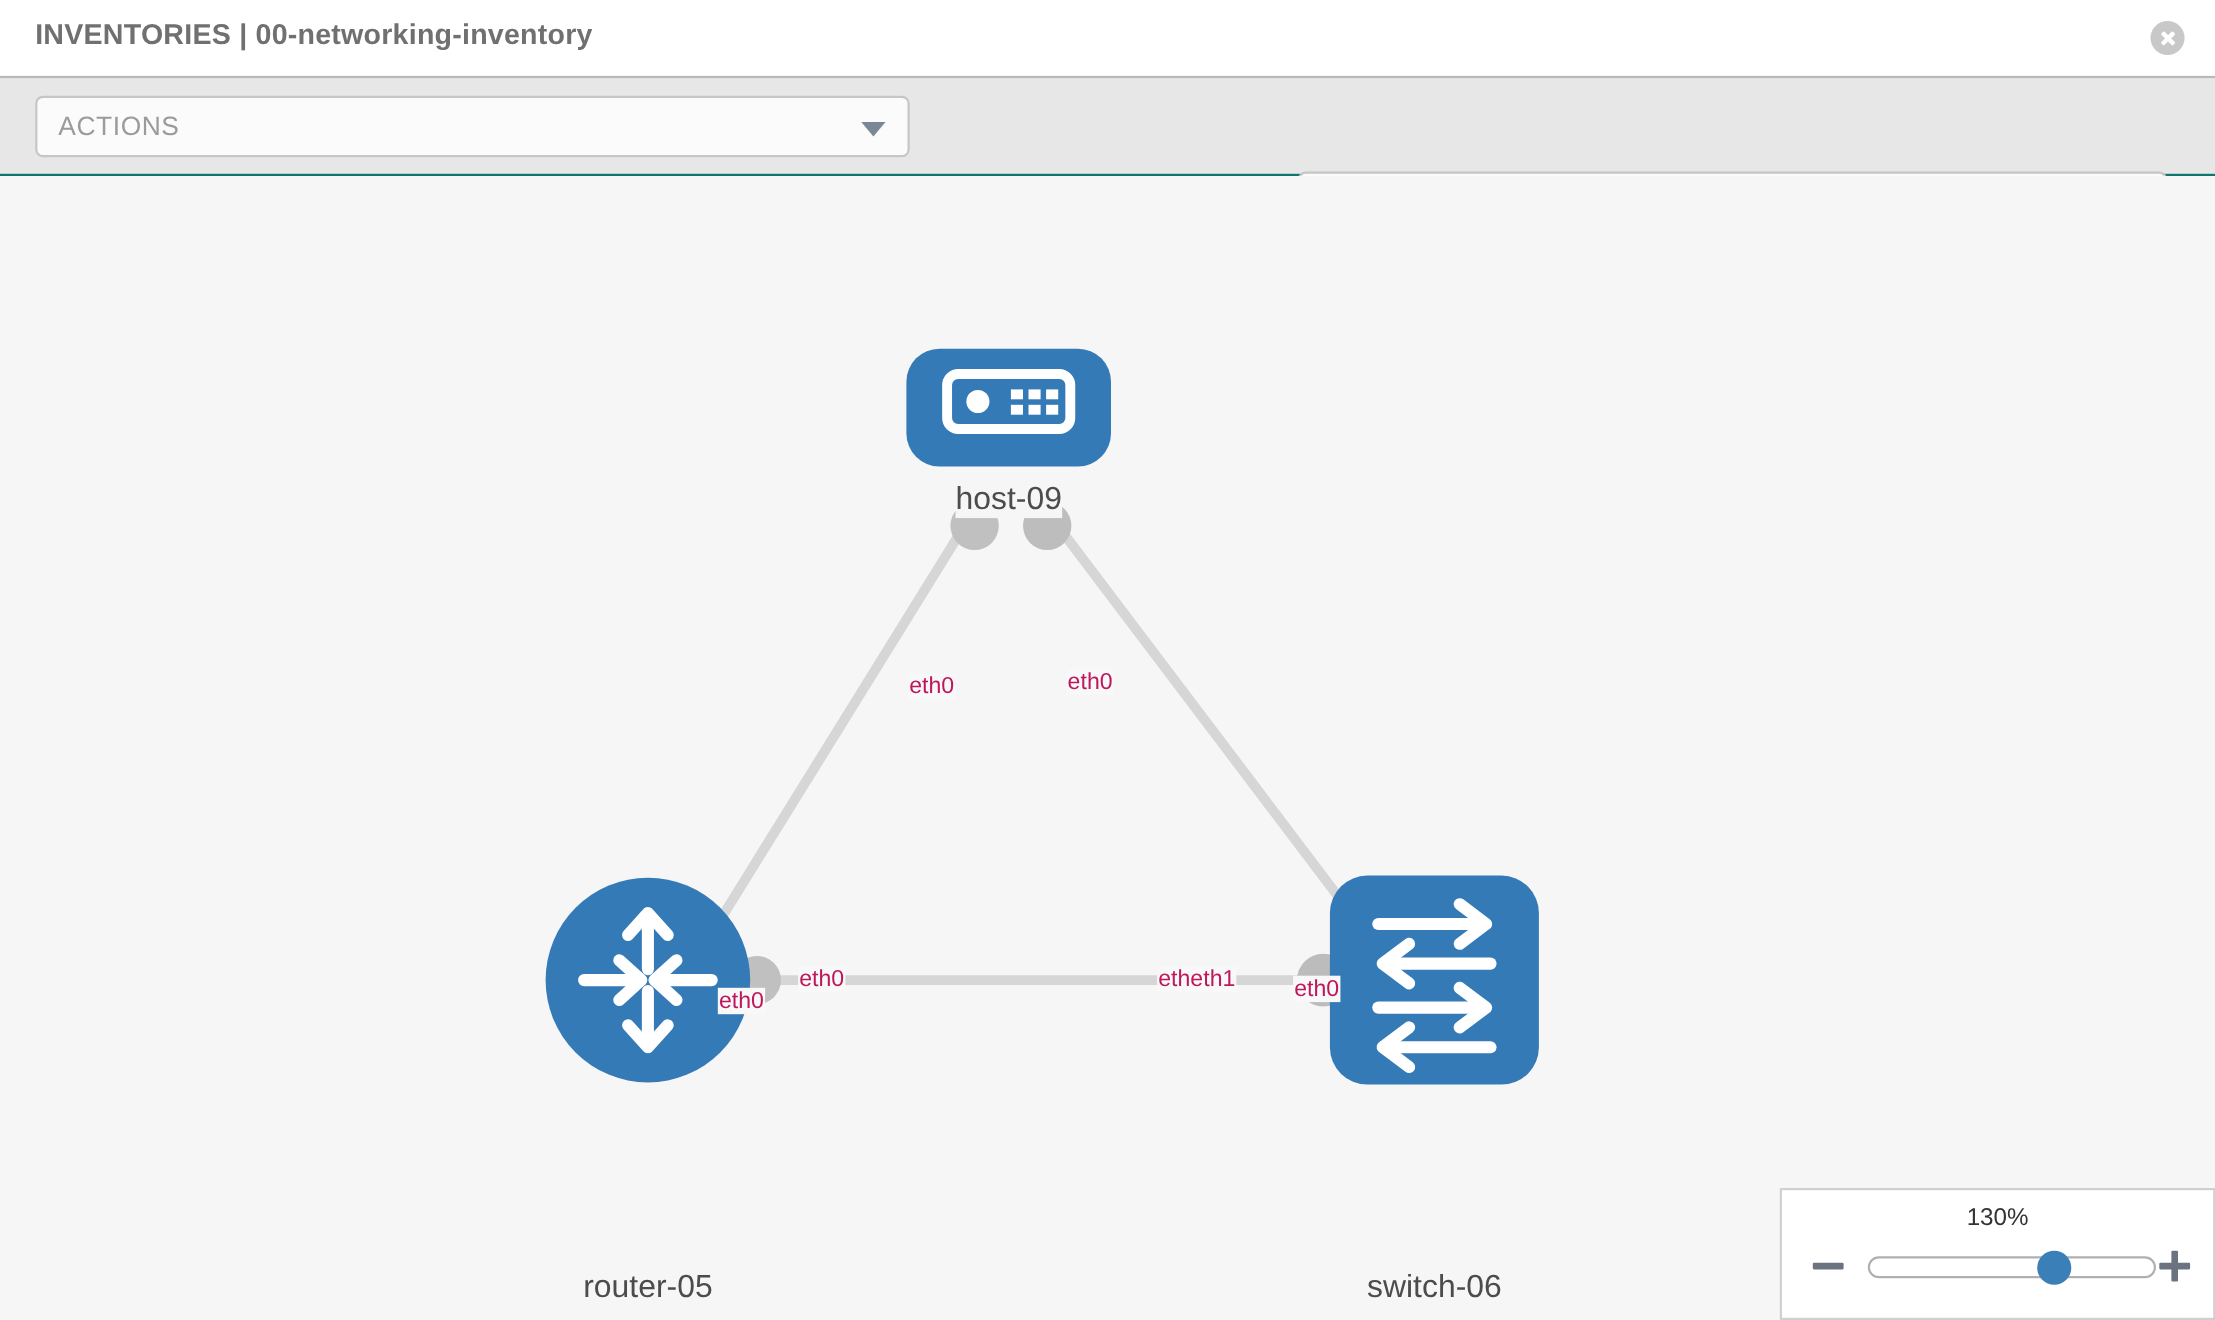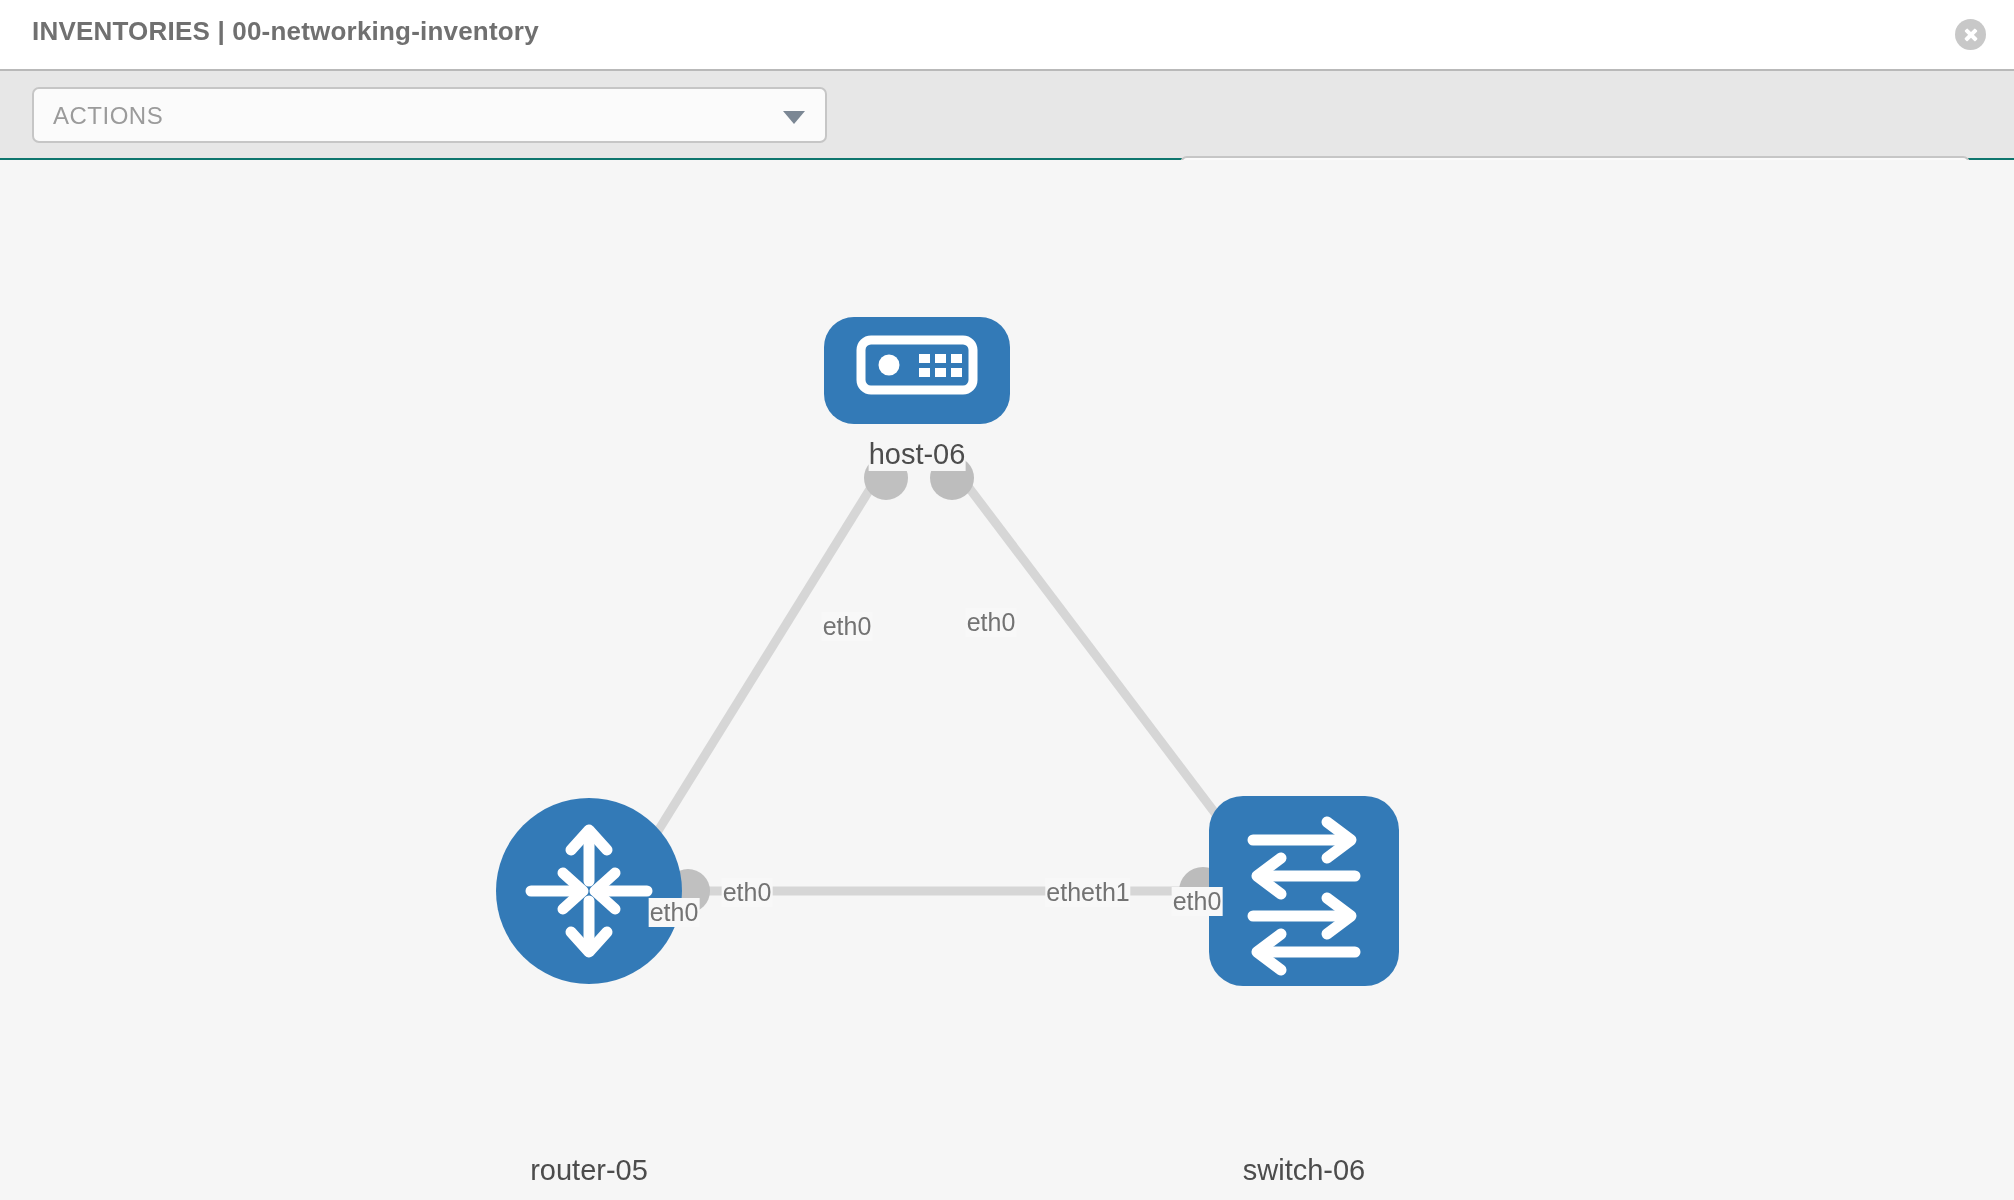--- a/index.html
+++ b/index.html
@@ -156,22 +156,22 @@
   .node-label {
     position: absolute;
     font-size: 29px;
     color: #4c4c4c;
     background: #f6f6f6;
     white-space: nowrap;
     transform: translateX(-50%);
   }
   .iface-label {
     position: absolute;
-    font-size: 25px;
-    color: #737373;
+    font-size: 21px;
+    color: #be185d;
     background: #f8f8f8;
     white-space: nowrap;
     transform: translateX(-50%);
     padding: 0 1px;
   }
 
   
   .zoom-panel {
     position: absolute;
     left: 1618px;
@@ -348,33 +348,43 @@
 
           <path d="M1253 756 L1345 756"></path>
           <path d="M1327 738 L1351 756 L1327 774"></path>
 
           <path d="M1355 792 L1263 792"></path>
           <path d="M1281 774 L1257 792 L1281 810"></path>
         </g>
       </g>
     </svg>
 
-    <div class="node-label" style="left:917px; top:278px;">host-06</div>
+    <div class="node-label" style="left:917px; top:278px;">host-09</div>
 
     <div class="node-label" style="left:589px; top:994px;">router-05</div>
 
     <div class="node-label" style="left:1304px; top:994px;">switch-06</div>
 
     <div class="iface-label" style="left:847px; top:452px;">eth0</div>
 
     <div class="iface-label" style="left:991px; top:448px;">eth0</div>
 
     <div class="iface-label" style="left:674px; top:738px;">eth0</div>
 
     <div class="iface-label" style="left:1197px; top:727px;">eth0</div>
 
     <div class="iface-label" style="left:747px; top:718px;">eth0</div>
 
     <div class="iface-label" style="left:1088px; top:718px;">etheth1</div>
   </div>
 
+  <div class="zoom-panel">
+    <div class="zoom-value">130%</div>
+    <div class="zoom-row">
+      <div class="zoom-minus"></div>
+      <div class="zoom-track">
+        <div class="zoom-thumb" id="zoom-thumb" style="left: 65%;"></div>
+      </div>
+      <div class="zoom-plus"></div>
+    </div>
+  </div>
 
 </div>
 
 </body></html>

